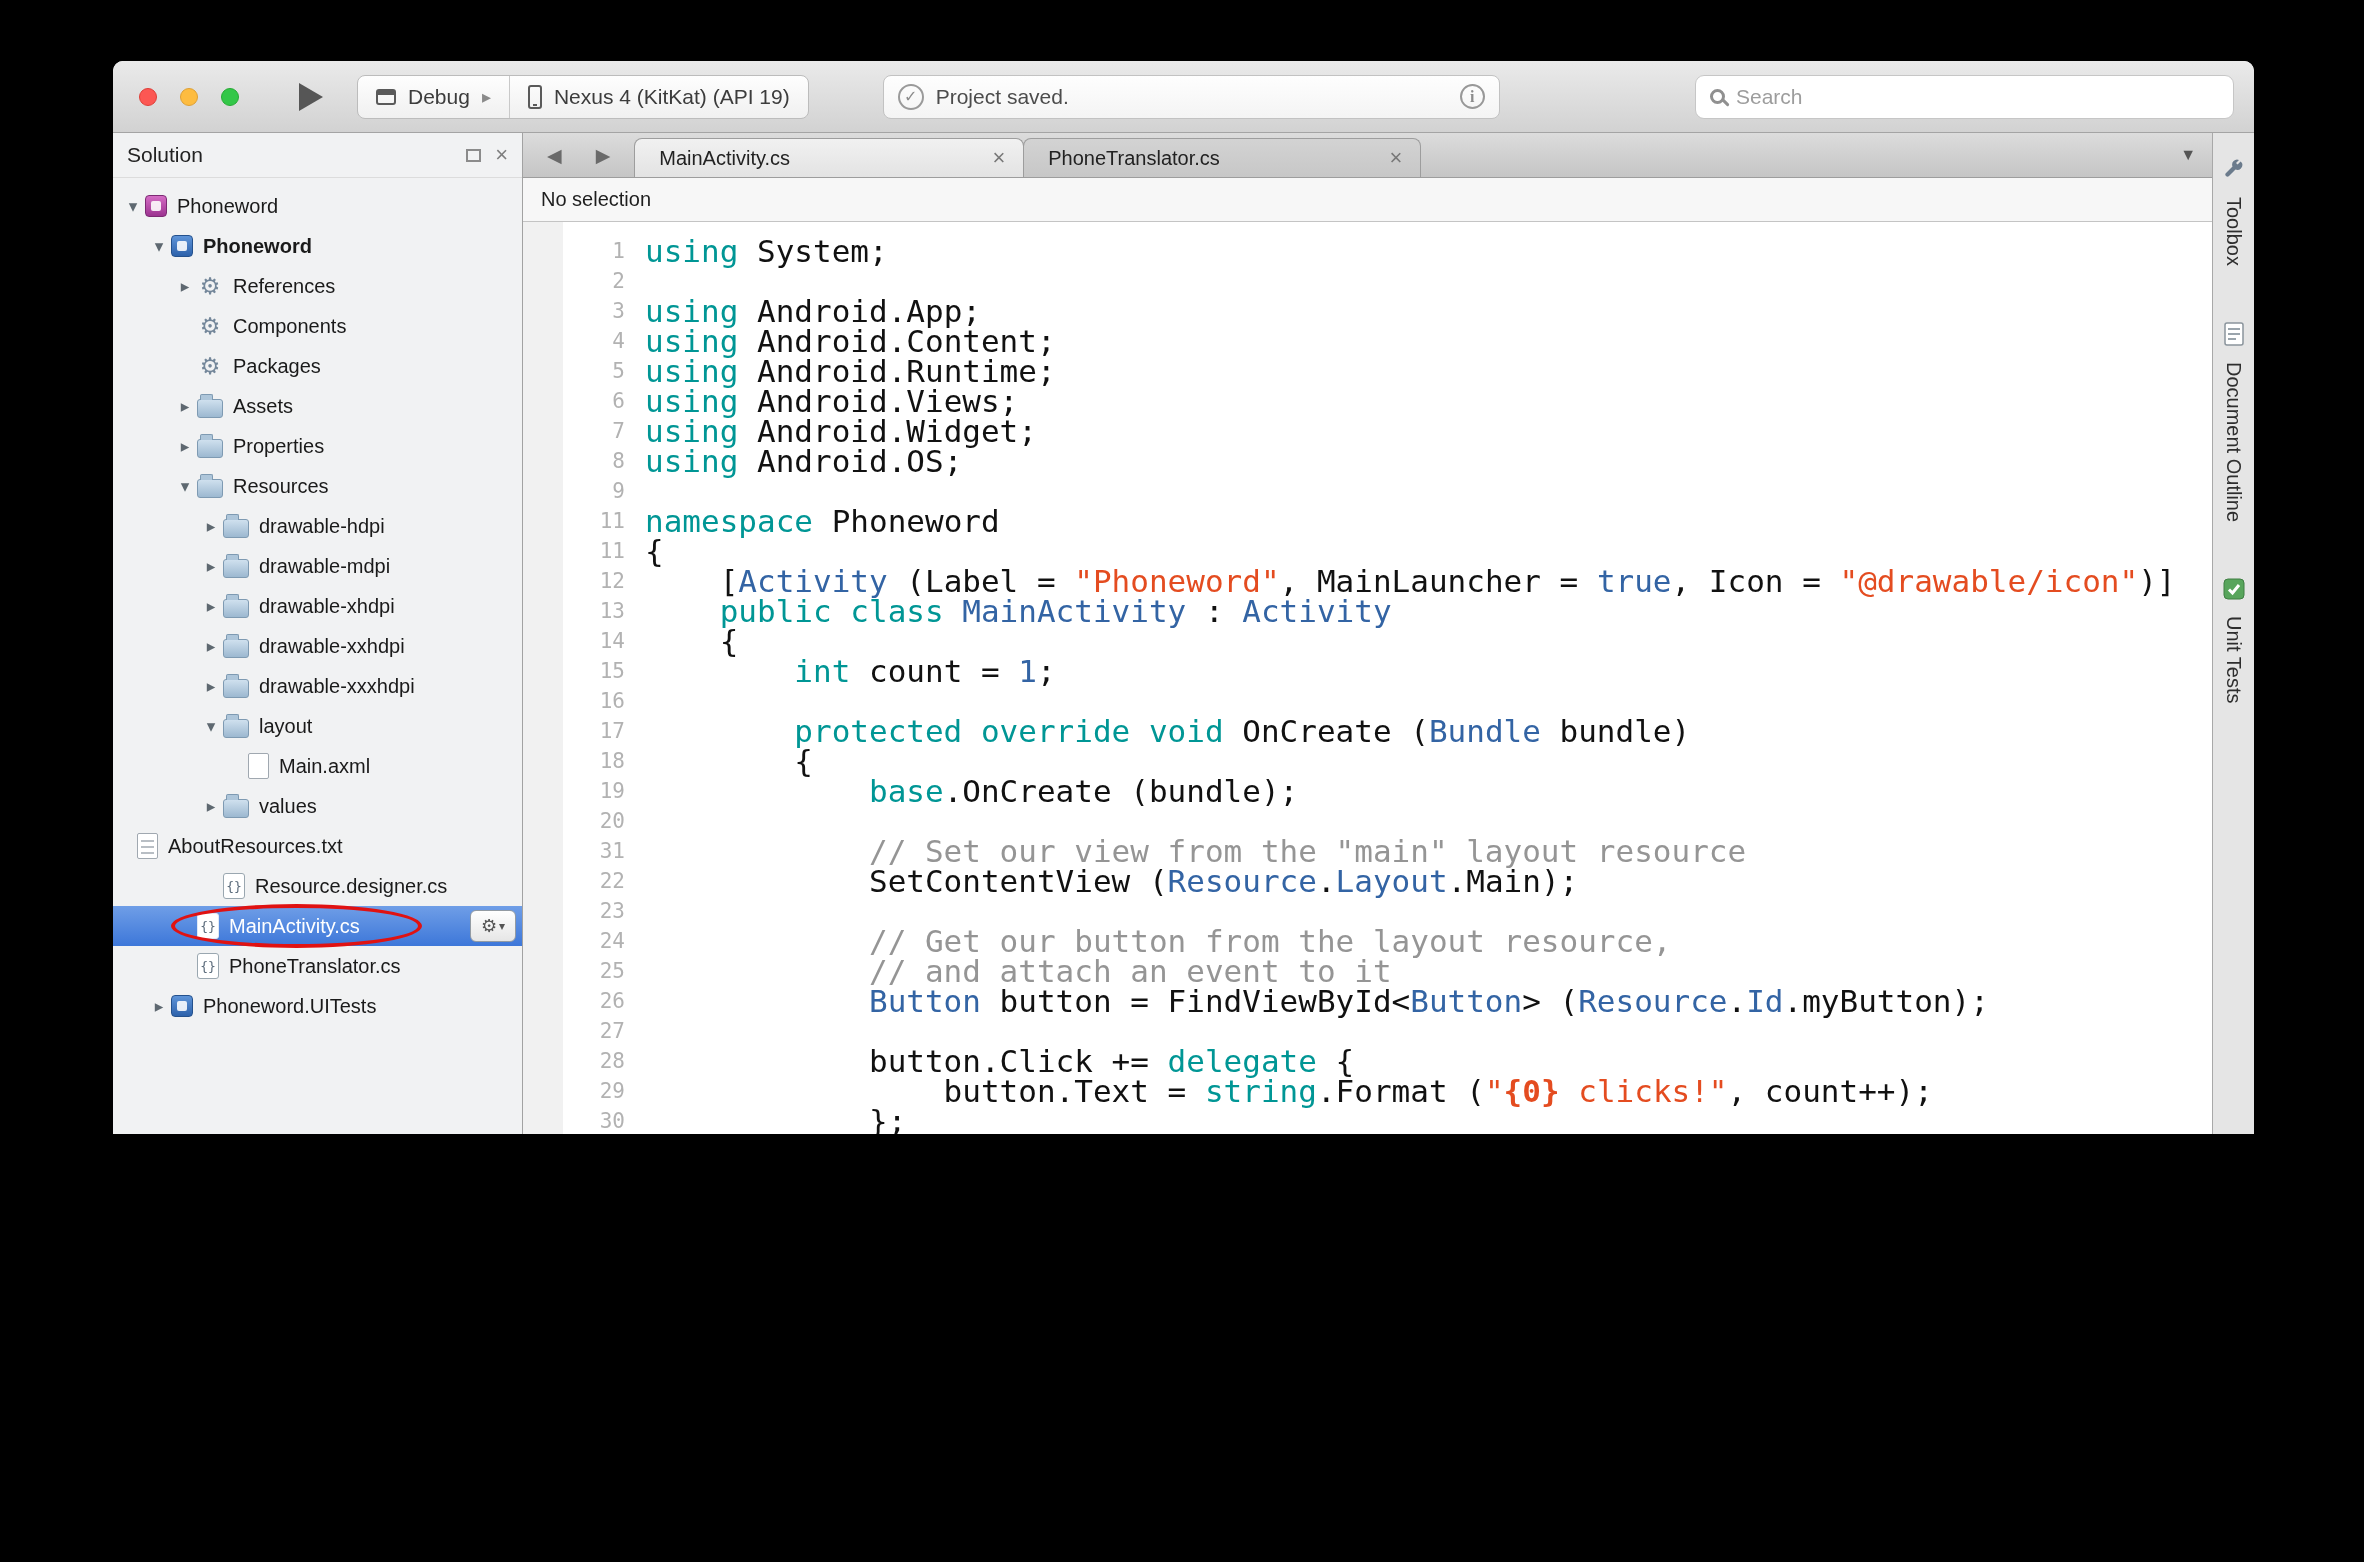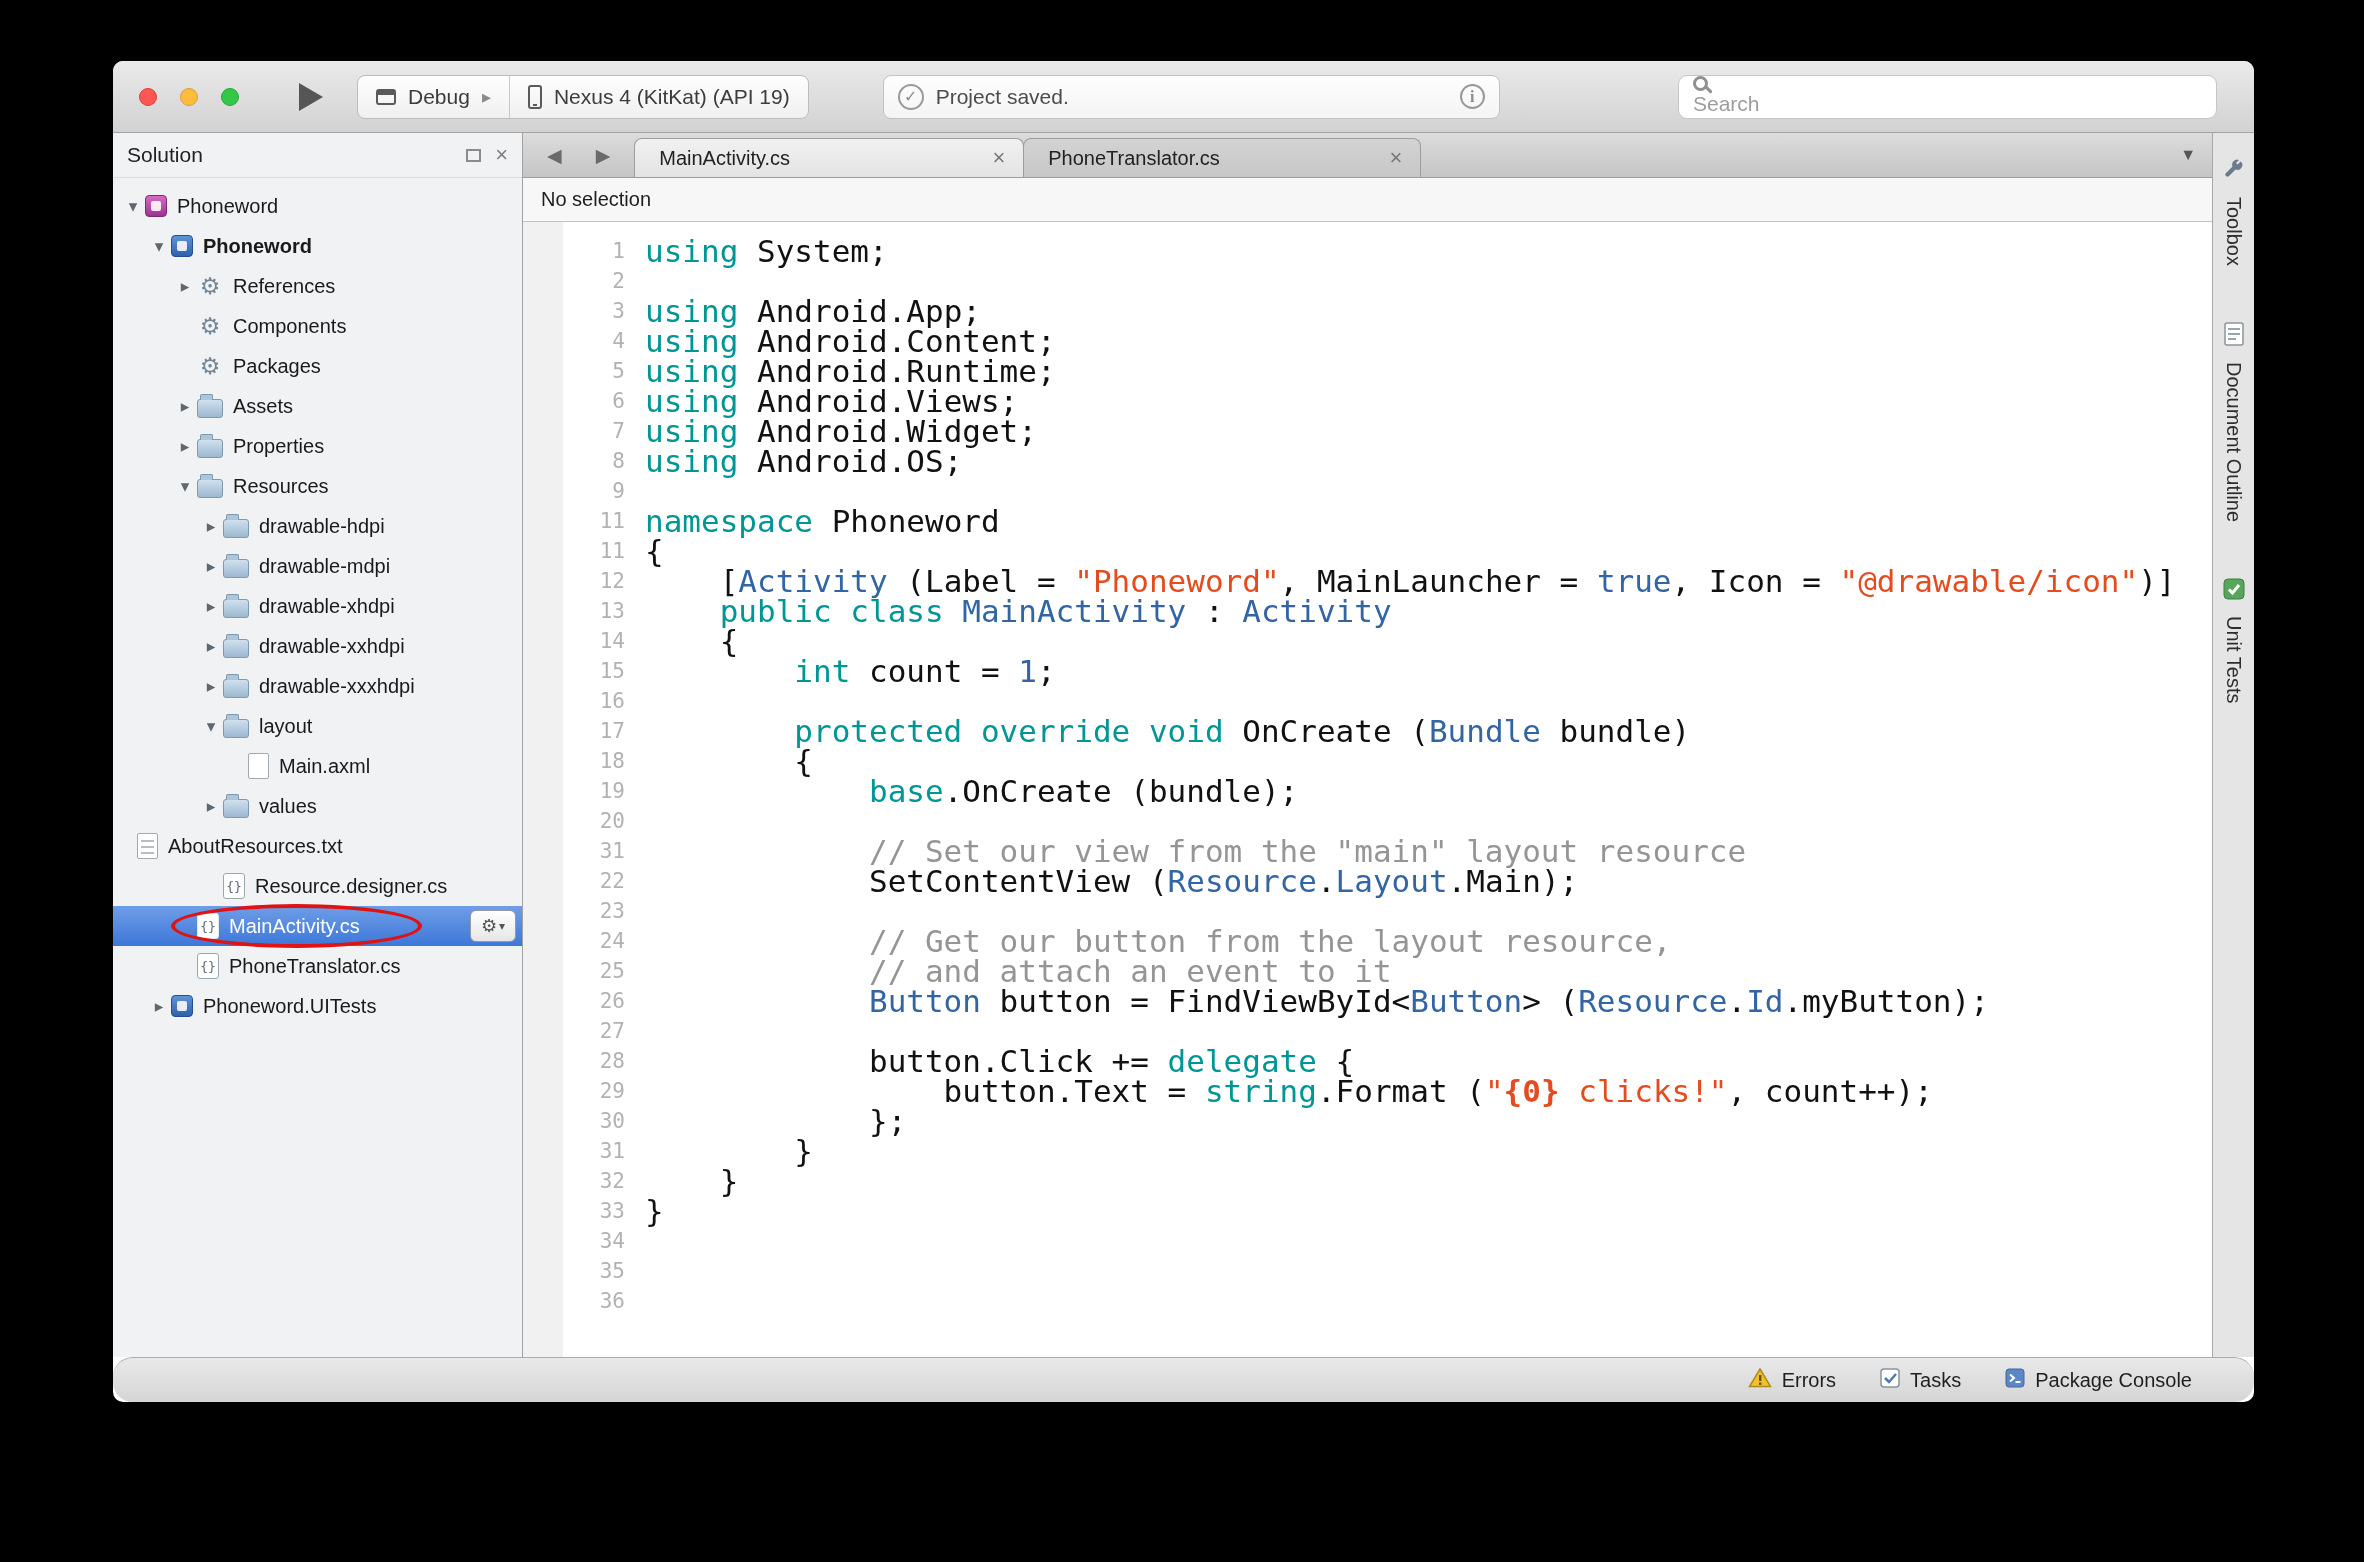--- a/index.html
+++ b/index.html
@@ -1,17 +1,17 @@
 <!DOCTYPE html>
 <html style="--selection-top: #6f9ee7; --selection-bottom: #3d77d9; --annotation: #e01212; --keyword: #009695; --type: #3364a4; --string: #e44c20; --comment: #959595; --number: #3364a4;"><head>
 <meta charset="utf-8">
 <style>
   * { margin:0; padding:0; box-sizing:border-box; }
   html,body { background:#000; font-family:"Liberation Sans","DejaVu Sans",sans-serif; }
-  .stage { position:relative; width:2364px; height:1562px; background:#000; overflow:hidden; }
+  .stage { position:relative; width:2364px; height:1134px; background:#000; overflow:hidden; }
 
   .window { position:absolute; left:113px; top:61px; width:2141px; height:1341px;
             border-radius:10px; overflow:hidden; background:#fff;
             box-shadow:0 34px 90px rgba(0,0,0,.75); display:flex; flex-direction:column; }
 
   
   .titlebar { flex:0 0 72px; background:linear-gradient(#eaeaea,#d2d2d2);
               border-bottom:1px solid #a4a4a4; display:flex; align-items:center; }
   .traffic { display:flex; gap:23px; margin-left:26px; }
   .light { width:18px; height:18px; border-radius:50%; }
@@ -34,22 +34,22 @@
 
   .status-box { height:44px; width:617px; margin-left:74px; background:linear-gradient(#fefefe,#f4f4f4);
                 border:1px solid #c2c2c2; border-radius:8px; display:flex; align-items:center; padding:0 14px;
                 font-size:21px; color:#4c4c4c; }
   .check-circle { width:26px; height:26px; border:2px solid #9a9a9a; border-radius:50%; color:#8b8b8b;
                   font-size:16px; display:flex; align-items:center; justify-content:center; margin-right:12px; }
   .info-circle { margin-left:auto; width:25px; height:25px; border:2px solid #989898; border-radius:50%;
                  color:#8b8b8b; font-size:16px; font-weight:bold; font-family:"Liberation Serif",serif;
                  display:flex; align-items:center; justify-content:center; cursor:pointer; }
 
-  .search-box { margin-left:auto; margin-right:37px; width:539px; height:44px; background:#fff;
-                border:1px solid #c6c6c6; border-radius:9px; display:flex; align-items:flex-start; padding:0 14px;flex-direction:column; }
+  .search-box { margin-left:auto; margin-right:20px; width:539px; height:44px; background:#fff;
+                border:1px solid #c6c6c6; border-radius:9px; display:flex; align-items:center; padding:0 14px; }
   .search-icon { width:15px; height:15px; border:3px solid #909090; border-radius:50%; position:relative; margin-right:11px; flex:0 0 auto; }
   .search-icon::after { content:""; position:absolute; width:9px; height:3px; background:#909090;
                         transform:rotate(45deg); right:-8px; bottom:-3px; border-radius:2px; }
   .search-box input { flex:1; border:none; outline:none; background:transparent; font:inherit; font-size:21px; color:#444; }
   .search-box input::placeholder { color:#9d9d9d; }
 
   
   .main { flex:1; display:flex; min-height:0; }
 
   .sidebar { flex:0 0 410px; background:#f1f2f3; border-right:1px solid #a2a2a2; display:flex; flex-direction:column; min-height:0; }

